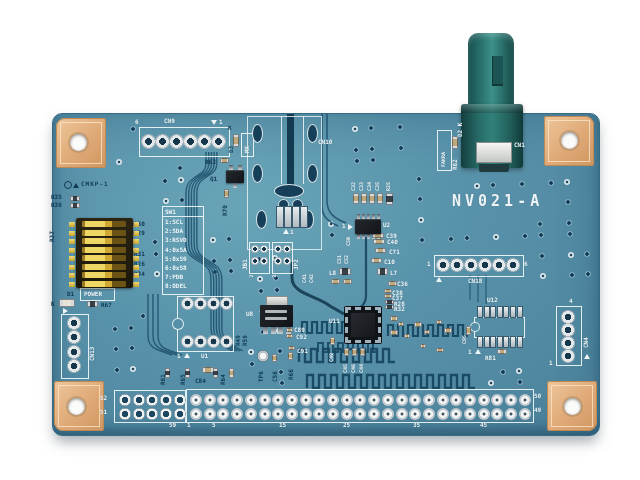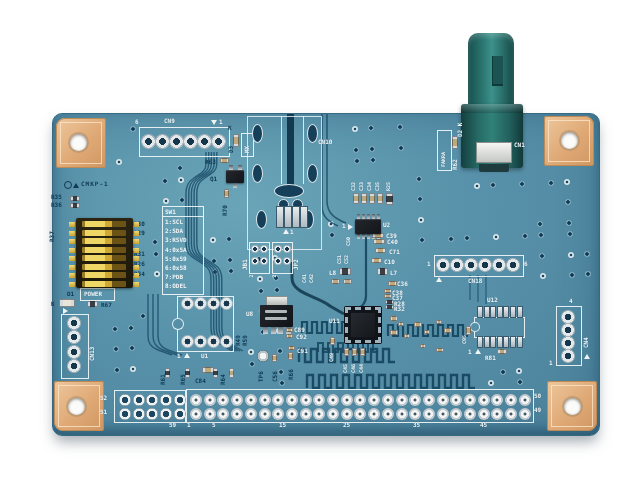--- a/index.html
+++ b/index.html
@@ -457,20 +457,21 @@
   <div class="abs" style="left:278px;top:199px;width:9px;height:9px;border-radius:50%;background:#16405a;border:1px solid #dfe8ec;z-index:6;"></div>
   <div class="abs" style="left:292px;top:199px;width:9px;height:9px;border-radius:50%;background:#16405a;border:1px solid #dfe8ec;z-index:6;"></div>
   <div class="abs" style="left:276px;top:206px;width:6px;height:20px;background:linear-gradient(180deg,#e8eced,#aeb9c0);border:1px solid #3a5a6e;z-index:6;"></div>
   <div class="abs" style="left:284px;top:206px;width:6px;height:20px;background:linear-gradient(180deg,#e8eced,#aeb9c0);border:1px solid #3a5a6e;z-index:6;"></div>
   <div class="abs" style="left:292px;top:206px;width:6px;height:20px;background:linear-gradient(180deg,#e8eced,#aeb9c0);border:1px solid #3a5a6e;z-index:6;"></div>
   <div class="abs" style="left:300px;top:206px;width:6px;height:20px;background:linear-gradient(180deg,#e8eced,#aeb9c0);border:1px solid #3a5a6e;z-index:6;"></div>
   <div class="tri up" style="left:283px;top:229px;"></div>
   <span class="lbl" style="left:290px;top:228px;">1</span>
   <span class="lbl" style="left:318px;top:138px;">CN10</span>
 
+  <span class="lbl big" style="left:452px;top:192px;">NV021-A</span>
 
   <div id="fakra">
     <div id="fk-barrel"></div>
     <div id="fk-slot"></div>
     <div id="fk-base"></div>
     <div id="fk-plate"></div>
     <div id="fk-dark"></div>
   </div>
   <span class="lbl vlbl" style="left:456px;top:109px;height:28px;z-index:10;">D2 K</span>
   <div class="box" style="left:437px;top:130px;width:13px;height:39px;z-index:10;"></div>

